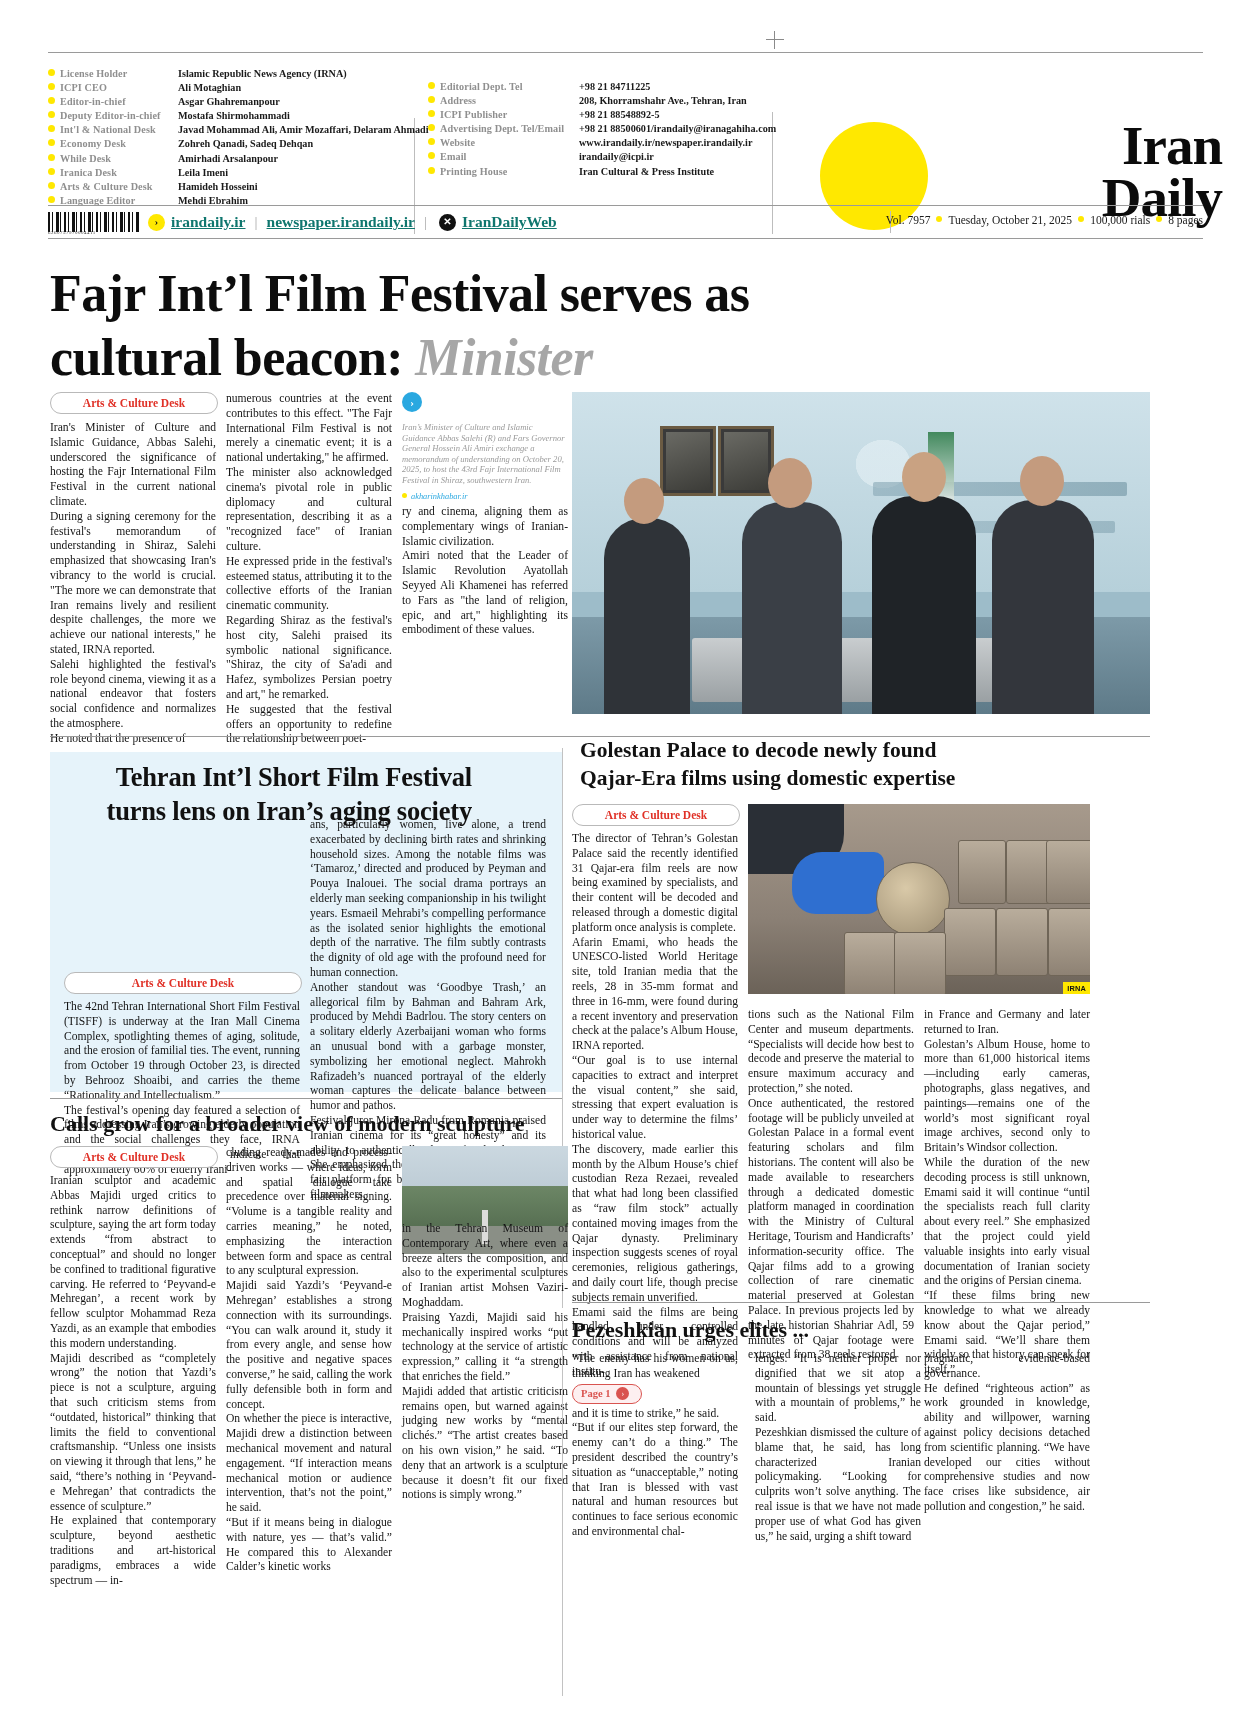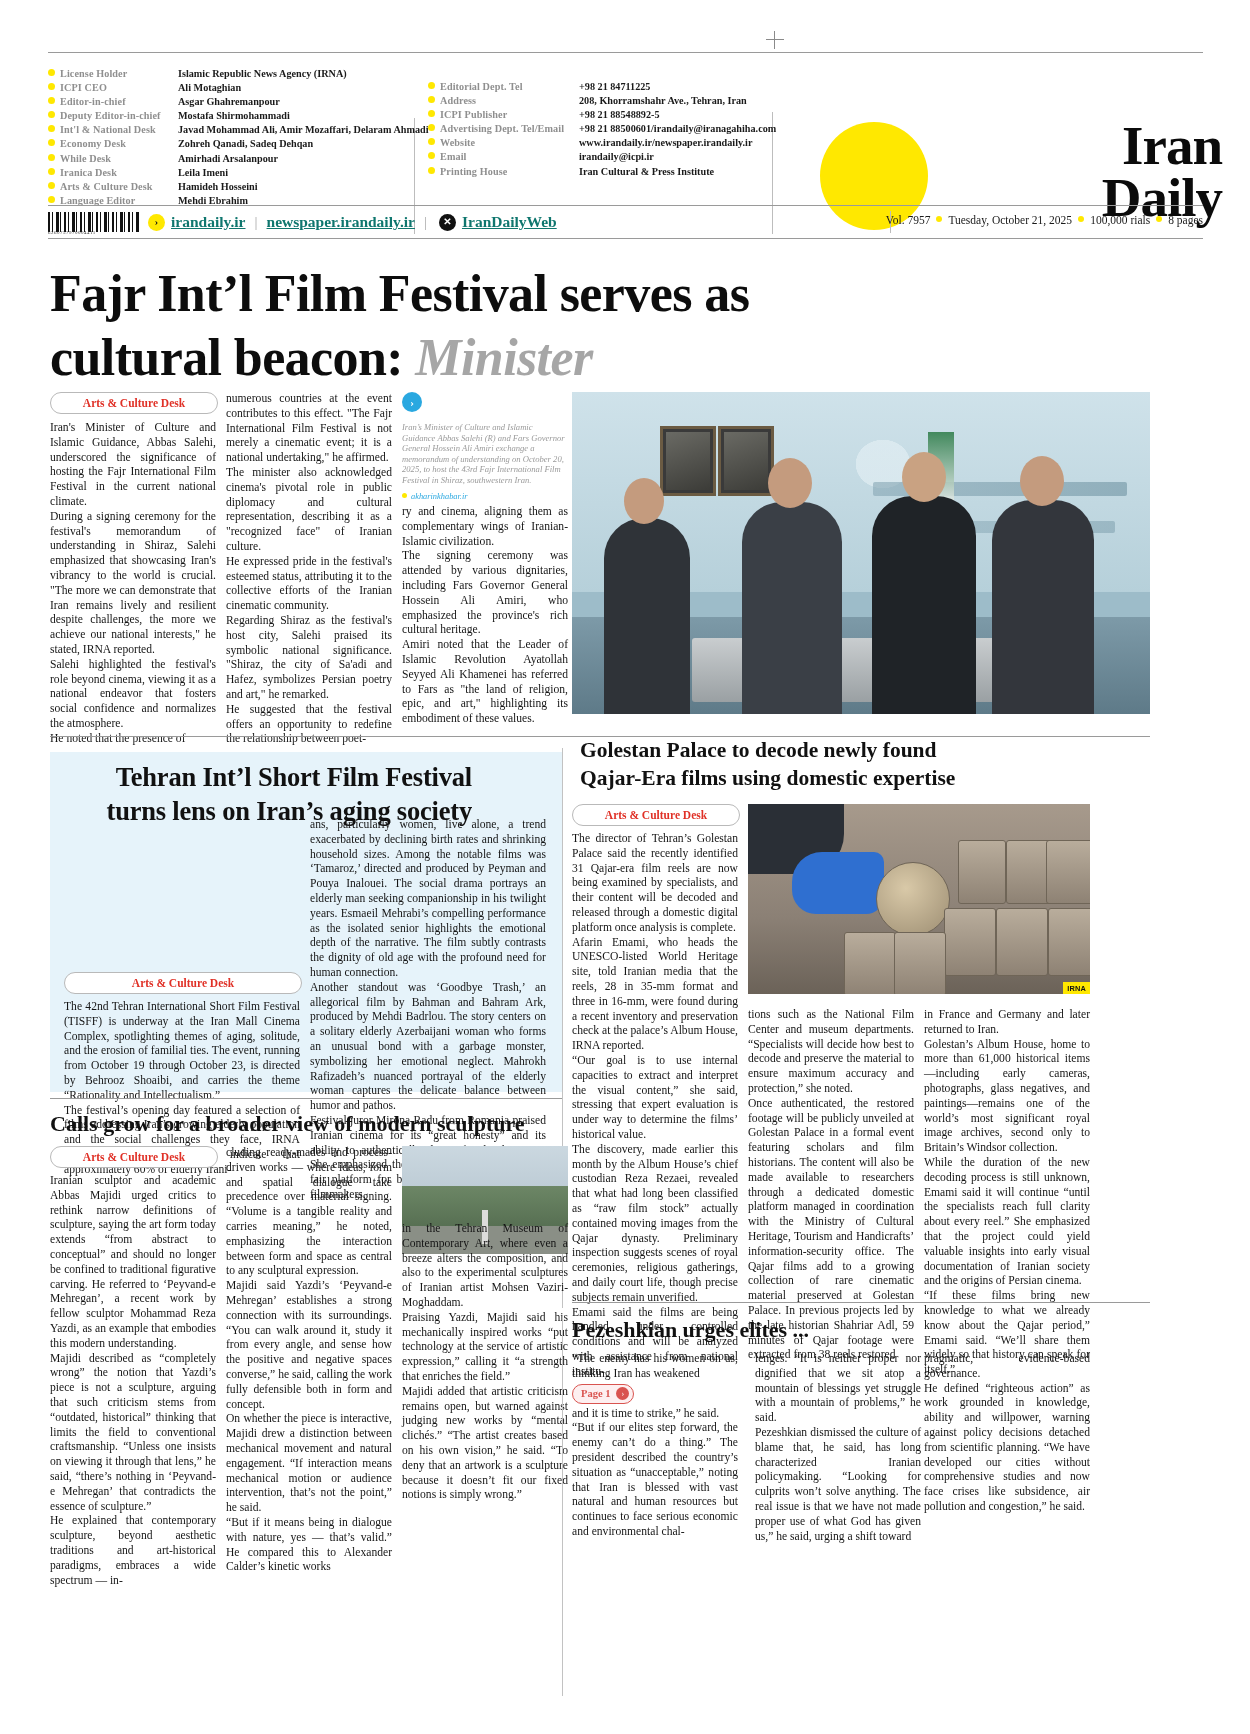--- a/index.html
+++ b/index.html
@@ -150,21 +150,21 @@
   .sc-photo .sculpt{position:absolute;left:58px;bottom:24px;width:54px;height:60px;background:
      conic-gradient(from 200deg at 50% 100%,#f2f2f0 0 18%,transparent 18% 82%,#e8e8e6 82% 100%);}
   .sc-photo .pole{position:absolute;left:80px;bottom:10px;width:6px;height:34px;background:#dcdcda;}
 
   
   .pz{position:absolute;left:572px;top:1316px;width:578px;}
   .pz-title{font-size:22px;line-height:28px;font-weight:bold;color:#111;}
   .pz-c1{position:absolute;left:572px;top:1352px;width:166px;}
   .pz-c2{position:absolute;left:748px;top:1352px;width:166px;margin-left:7px;}
   .pz-c3{position:absolute;left:924px;top:1352px;width:166px;}
-  .pagebadge{display:inline-flex;align-items:center;border:1px solid #d9534f;border-radius:12px;height:18px;padding:0 4px 0 8px;background:#fdeff0;margin:2px 0 3px 0;}
+  .pagebadge{display:inline-flex;align-items:center;border:1px solid #d9534f;border-radius:12px;height:18px;padding:0 12px 0 8px;background:#fdeff0;margin:2px 0 3px 0;}
   .pagebadge .pb-lbl{font-size:10.5px;font-weight:bold;color:#d9534f;font-family:"Liberation Serif",serif;}
   .pagebadge .pb-ch{margin-left:6px;width:13px;height:13px;border-radius:50%;background:#d9534f;color:#fff;font-size:8px;display:inline-flex;align-items:center;justify-content:center;line-height:1;}
 </style>
 </head>
 <body>
 
 <div class="page">
 
   <div class="crossmark"></div>
 
@@ -336,21 +336,20 @@
       </div>
     <div class="captext">Iran’s Minister of Culture and Islamic Guidance Abbas Salehi (R) and Fars Governor General Hossein Ali Amiri exchange a memorandum of understanding on October 20, 2025, to host the 43rd Fajr International Film Festival in Shiraz, southwestern Iran.</div>
     <div class="cap-credit">
         <span class="dot"></span>
         <span>akharinkhabar.ir</span>
       </div>
   </div>
   <div class="story1-c3">
     <div class="bodytext">
         <p>ry and cinema, aligning them as complementary wings of Iranian-Islamic civilization.</p>
-        <p>The signing ceremony was attended by various dignitaries, including Fars Governor General Hossein Ali Amiri, who emphasized the province's rich cultural heritage.</p>
         <p>Amiri noted that the Leader of Islamic Revolution Ayatollah Seyyed Ali Khamenei has referred to Fars as "the land of religion, epic, and art," highlighting its embodiment of these values.</p>
       </div>
   </div>
 
   <div class="photo1">
     <div class="wallpanel"></div>
     <div class="floor"></div>
     <div class="emblem"></div>
     <div class="farsi"></div>
     <div class="farsi2"></div>

